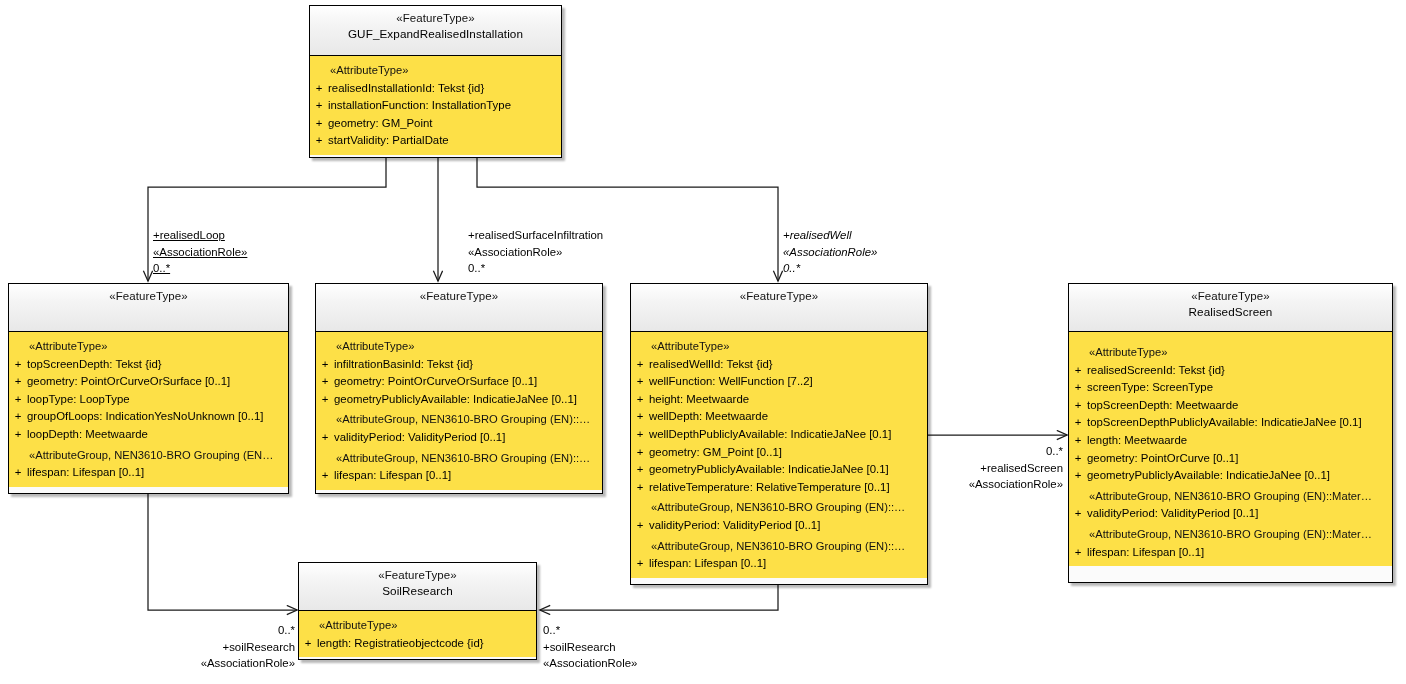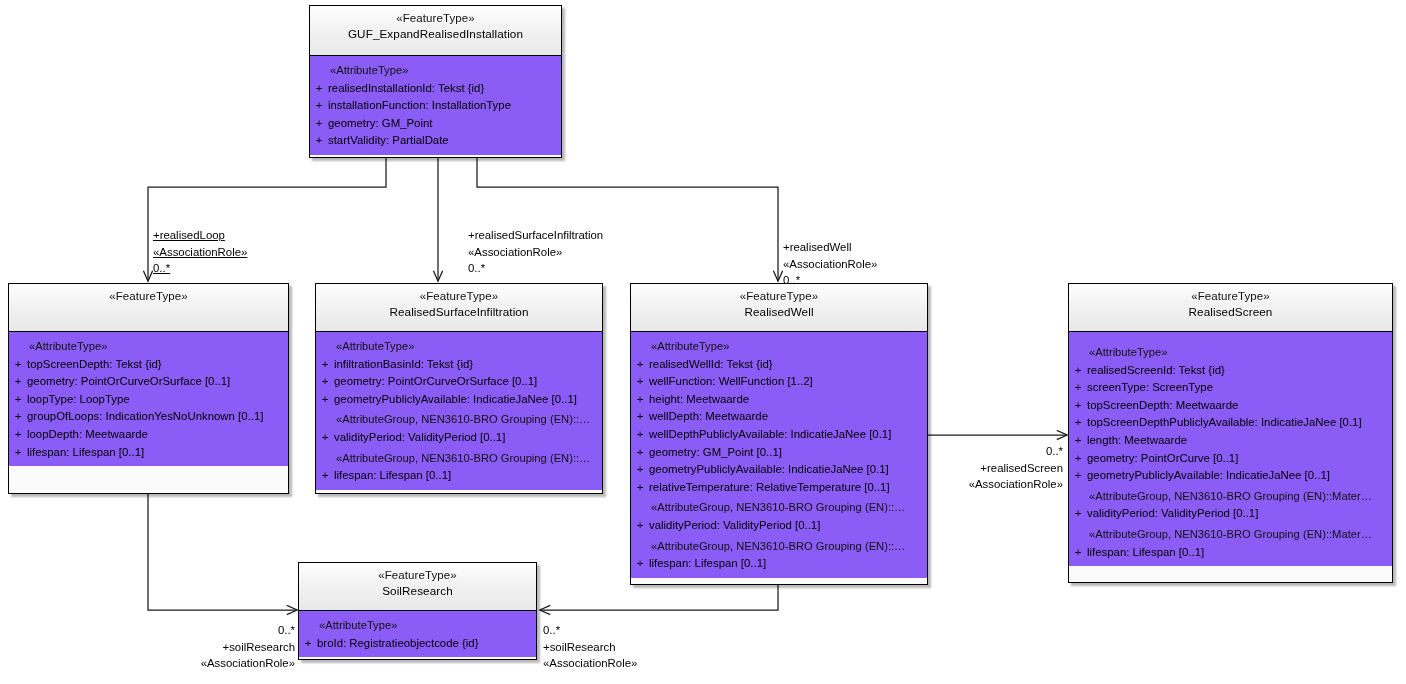--- a/index.html
+++ b/index.html
@@ -26,21 +26,21 @@
     border-bottom:1.4px solid #000;
     background:linear-gradient(to bottom,#ffffff 0%,#f4f4f4 38%,#e8e8e8 100%);
     text-align:center;
     padding:5px 6px 6px 6px;
     line-height:15px;
   }
   .uml .hdr .stereo{font-size:11.5px;color:#111;letter-spacing:0.1px;}
   .uml .hdr .nm{font-size:11.7px;font-weight:normal;color:#000;letter-spacing:0.1px;}
   .uml .body{
     box-sizing:border-box;
-    background:#8b5cf6;
+    background:#fde047;
     padding:6px 0 5px 0;
   }
   .row{
     display:flex;
     align-items:baseline;
     font-size:11.4px;
     line-height:17.6px;
     white-space:nowrap;
     overflow:hidden;
   }
@@ -136,31 +136,31 @@
         <span class="txt">loopType: LoopType</span>
       </div>
       <div class="row">
         <span class="vis">+</span>
         <span class="txt">groupOfLoops: IndicationYesNoUnknown [0..1]</span>
       </div>
       <div class="row">
         <span class="vis">+</span>
         <span class="txt">loopDepth: Meetwaarde</span>
       </div>
+      <div class="grouprow pad">«AttributeGroup, NEN3610-BRO Grouping (EN…</div>
       <div class="row">
         <span class="vis">+</span>
         <span class="txt">lifespan: Lifespan [0..1]</span>
       </div>
     </div>
   </div>
 
   <div class="uml" style="left:315px;top:283px;width:288px;height:211px;">
     <div class="hdr" style="height:48px;">
       <div class="stereo">«FeatureType»</div>
-      <div class="nm">RealisedSurfaceInfiltration</div>
     </div>
     <div class="body">
       <div class="grouprow">«AttributeType»</div>
       <div class="row">
         <span class="vis">+</span>
         <span class="txt">infiltrationBasinId: Tekst {id}</span>
       </div>
       <div class="row">
         <span class="vis">+</span>
         <span class="txt">geometry: PointOrCurveOrSurface [0..1]</span>
@@ -178,31 +178,30 @@
       <div class="row">
         <span class="vis">+</span>
         <span class="txt">lifespan: Lifespan [0..1]</span>
       </div>
     </div>
   </div>
 
   <div class="uml" style="left:630px;top:283px;width:298px;height:302px;">
     <div class="hdr" style="height:48px;">
       <div class="stereo">«FeatureType»</div>
-      <div class="nm">RealisedWell</div>
     </div>
     <div class="body">
       <div class="grouprow">«AttributeType»</div>
       <div class="row">
         <span class="vis">+</span>
         <span class="txt">realisedWellId: Tekst {id}</span>
       </div>
       <div class="row">
         <span class="vis">+</span>
-        <span class="txt">wellFunction: WellFunction [1..2]</span>
+        <span class="txt">wellFunction: WellFunction [7..2]</span>
       </div>
       <div class="row">
         <span class="vis">+</span>
         <span class="txt">height: Meetwaarde</span>
       </div>
       <div class="row">
         <span class="vis">+</span>
         <span class="txt">wellDepth: Meetwaarde</span>
       </div>
       <div class="row">
@@ -284,38 +283,38 @@
 
   <div class="uml" style="left:298px;top:562px;width:239px;height:98px;">
     <div class="hdr" style="height:48px;">
       <div class="stereo">«FeatureType»</div>
       <div class="nm">SoilResearch</div>
     </div>
     <div class="body">
       <div class="grouprow">«AttributeType»</div>
       <div class="row">
         <span class="vis">+</span>
-        <span class="txt">broId: Registratieobjectcode {id}</span>
+        <span class="txt">length: Registratieobjectcode {id}</span>
       </div>
     </div>
   </div>
 
   <div class="lbl" style="left:153px;top:227px;text-decoration:underline;">
     <div>+realisedLoop</div>
     <div>«AssociationRole»</div>
     <div>0..*</div>
   </div>
 
   <div class="lbl" style="left:468px;top:227px;">
     <div>+realisedSurfaceInfiltration</div>
     <div>«AssociationRole»</div>
     <div>0..*</div>
   </div>
 
-  <div class="lbl" style="left:783px;top:239px;">
+  <div class="lbl" style="left:783px;top:227px;font-style:italic;">
     <div>+realisedWell</div>
     <div>«AssociationRole»</div>
     <div>0..*</div>
   </div>
 
   <div class="lbl r" style="left:900px;top:443px;width:163px;">
     <div>0..*</div>
     <div>+realisedScreen</div>
     <div>«AssociationRole»</div>
   </div>

